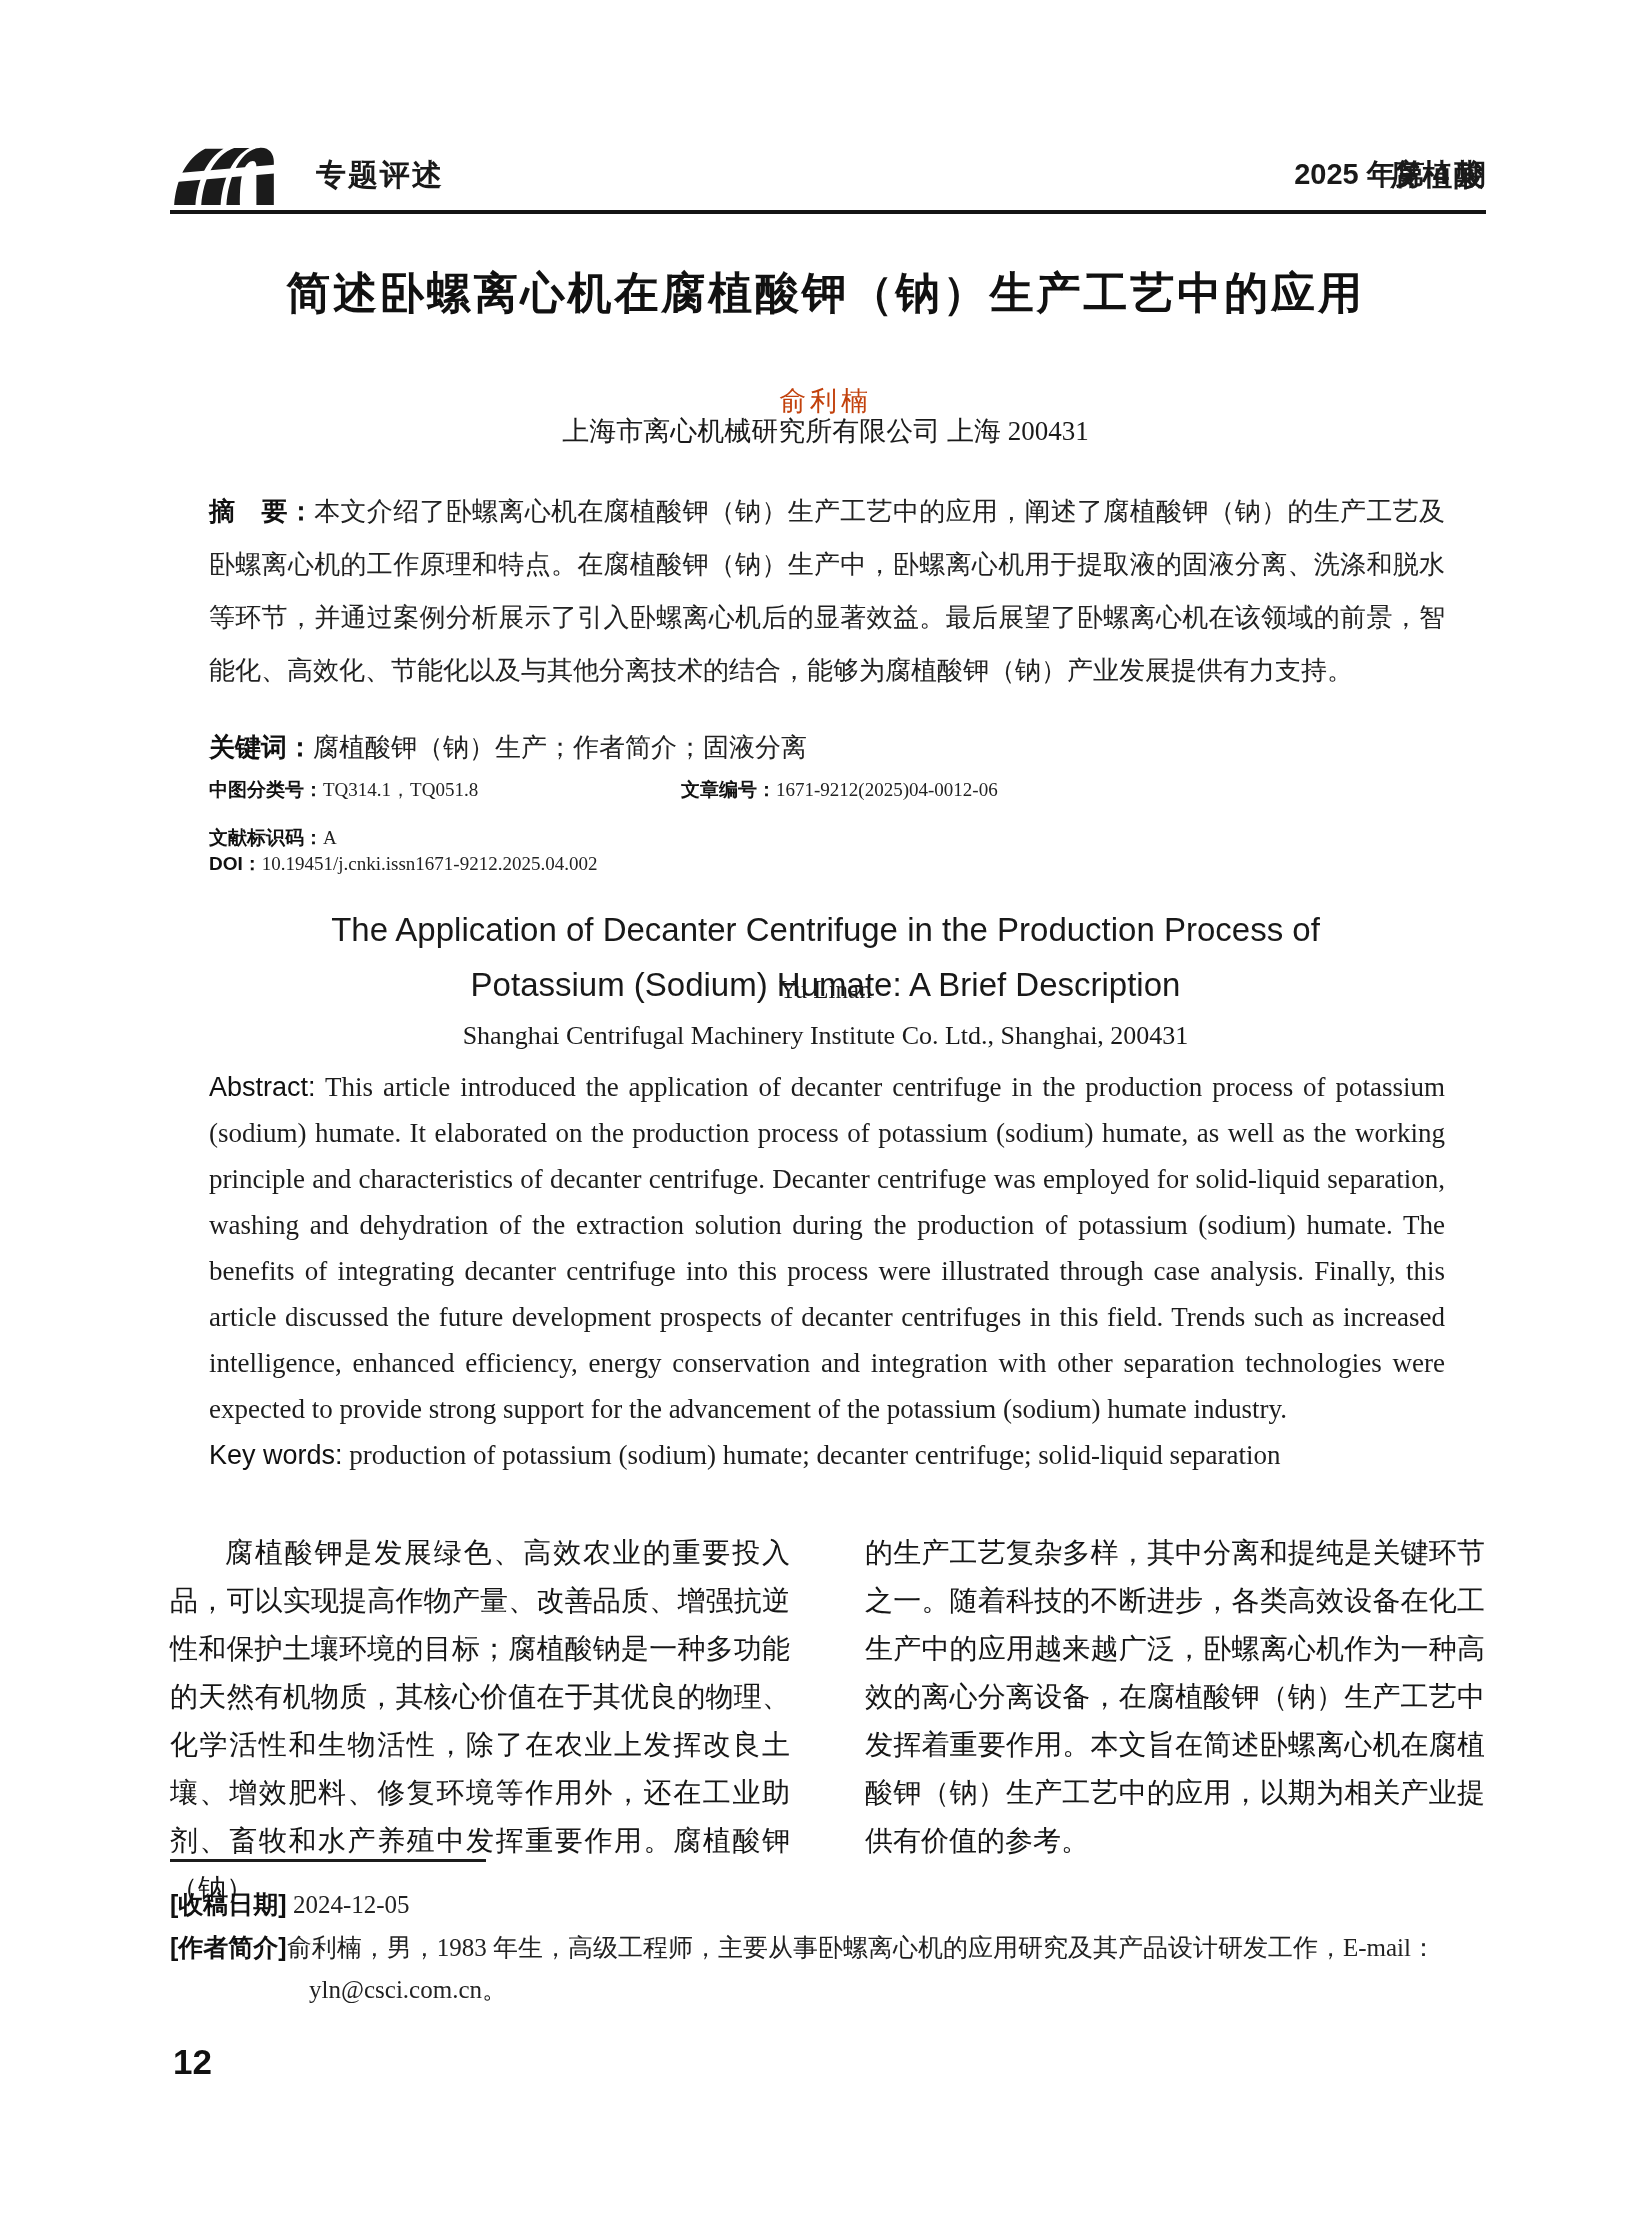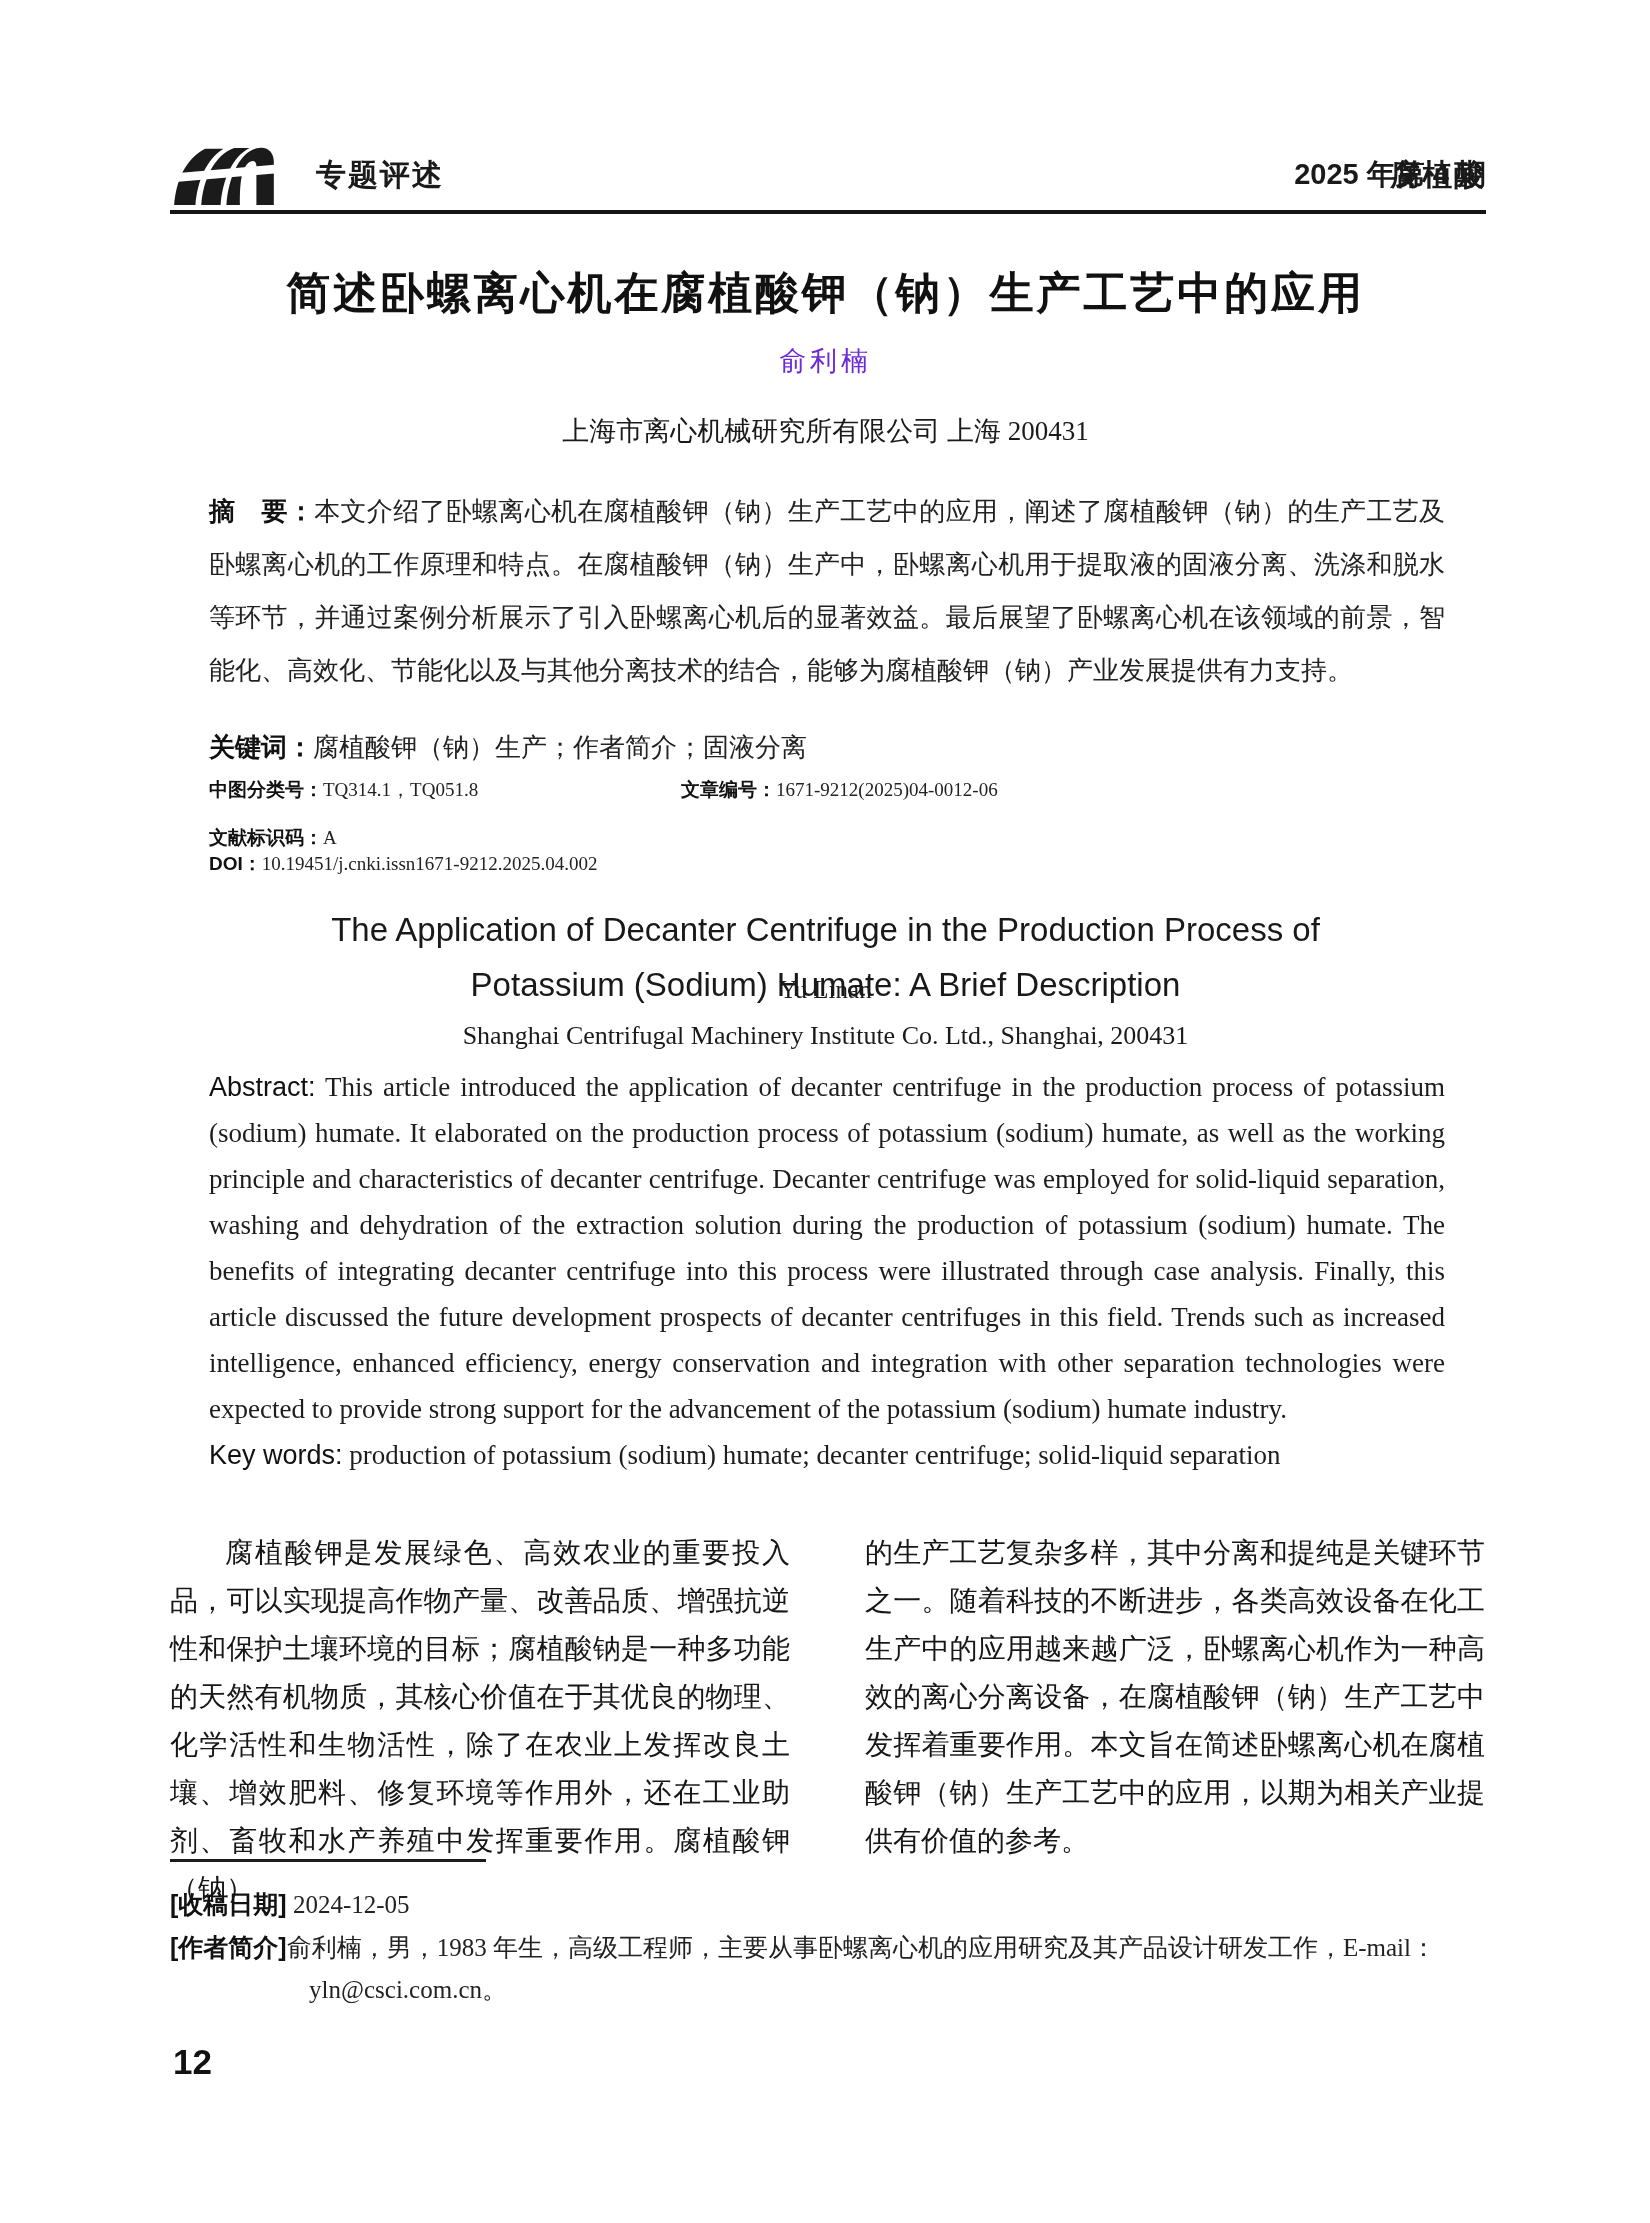--- a/index.html
+++ b/index.html
@@ -40,22 +40,22 @@
     background: #141414;
   }
 
   
   .article-title {
     position: absolute; left: 0; right: 0; top: 264px; text-align: center;
     font-family: "Liberation Sans", "DejaVu Sans", sans-serif;
     font-weight: 700; font-size: 44px; letter-spacing: 2.9px; color: #111;
   }
   .author-cn {
-    position: absolute; left: 0; right: 0; top: 343px; text-align: center;
-    font-size: 27px; color: #6d28d9; letter-spacing: 3.9px;
+    position: absolute; left: 0; right: 0; top: 383px; text-align: center;
+    font-size: 27px; color: #c2410c; letter-spacing: 3.9px;
   }
   .affiliation-cn {
     position: absolute; left: 0; right: 0; top: 413px; text-align: center;
     font-size: 27px; color: #1a1a1a;
   }
 
   
   .cn-abstract {
     position: absolute; left: 209px; top: 485px; width: 1236px;
     font-size: 26px; line-height: 53px; text-align: justify; color: #222;

